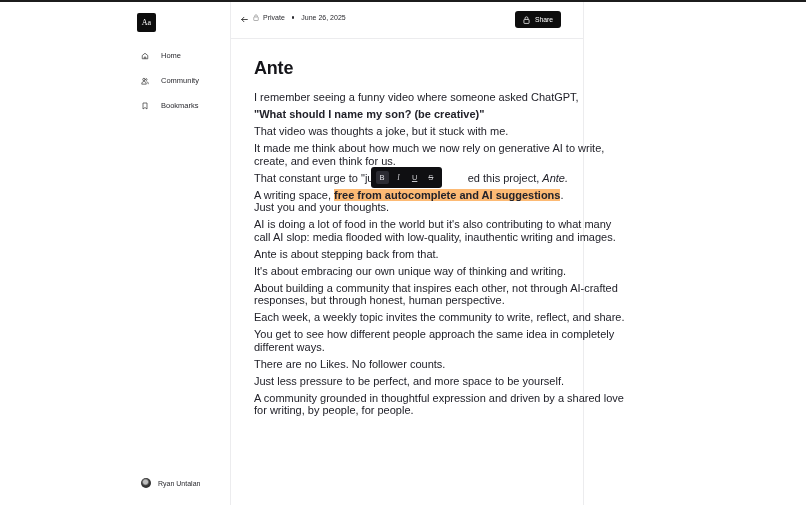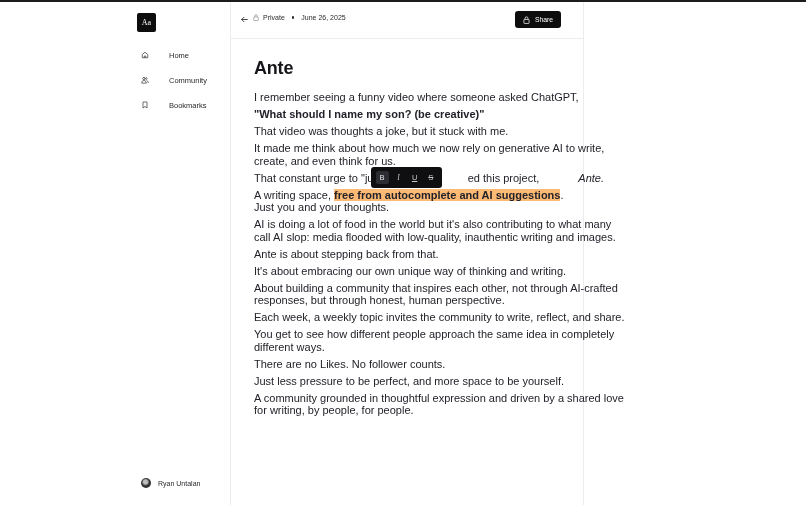--- a/index.html
+++ b/index.html
@@ -5,21 +5,21 @@
   * { box-sizing: border-box; margin: 0; padding: 0; }
   html, body { width: 806px; height: 505px; overflow: hidden; background: #ffffff; }
   body { font-family: "Liberation Sans", "DejaVu Sans", sans-serif; color: #1a1a1f; position: relative; }
 
   .topbar-line { position: absolute; left: 0; top: 0; width: 806px; height: 2px; background: #1c1c1c; }
 
   
   .sidebar { position: absolute; left: 0; top: 2px; width: 230px; height: 503px; }
   .logo { position: absolute; left: 137px; top: 11px; width: 19px; height: 19px; background: #0d0d0d; border-radius: 2px;
           color: #fff; font-family: "Liberation Serif", serif; font-size: 8px; display: flex; align-items: center; justify-content: center; }
-  .nav-item { position: absolute; left: 141px; display: flex; align-items: flex-start; gap: 20px; font-size: 7.5px; color: #2a2a2f; cursor: pointer; }
+  .nav-item { position: absolute; left: 141px; display: flex; align-items: flex-end; gap: 12px; font-size: 7.5px; color: #2a2a2f; cursor: pointer; }
   .nav-item svg { width: 8px; height: 8px; }
   .nav-home { top: 49px; }
   .nav-community { top: 74px; }
   .nav-bookmarks { top: 99px; }
   .user { position: absolute; left: 141px; top: 476px; display: flex; align-items: center; gap: 7px; font-size: 7px; color: #2a2a2f; }
   .avatar { width: 10px; height: 10px; border-radius: 50%; background: radial-gradient(circle at 45% 40%, #bdbdbd 0 25%, #3a3a3a 45%, #1f1f1f 100%); }
 
   .divider-left { position: absolute; left: 230px; top: 2px; width: 1px; height: 503px; background: #ececee; }
   .divider-right { position: absolute; left: 583px; top: 2px; width: 1px; height: 503px; background: #ececee; }
   .header-line { position: absolute; left: 231px; top: 38px; width: 352px; height: 1px; background: #ececee; }
@@ -33,21 +33,21 @@
   .share-btn { position: absolute; left: 284px; top: 9px; width: 46px; height: 17px; background: #0d0d0d; border-radius: 3px;
                color: #fff; font-size: 6.8px; display: flex; align-items: center; justify-content: center; gap: 5px; cursor: pointer; }
   .share-btn svg { width: 7px; height: 8px; }
 
   
   .content { position: absolute; left: 254px; top: 58px; width: 310px; }
   .title { font-size: 18px; font-weight: 700; color: #15151a; line-height: 20px; margin-bottom: 13px; letter-spacing: -0.2px; }
   .p { font-size: 11px; line-height: 12.5px; color: #22222a; margin-bottom: 4.5px; white-space: nowrap; }
   .p.tight { margin-bottom: 0; }
   .bold { font-weight: 700; }
-  .italic { font-style: italic; margin-left: 36px; }
+  .italic { font-style: italic; }
   .hl { background: #fdba74; font-weight: 700; }
   .hidden-gap { display: inline-block; width: 71px; }
 
   
   .bubble { position: absolute; left: 371px; top: 167px; width: 71px; height: 21px; background: #0f0f12; border-radius: 3px;
             display: flex; align-items: center; justify-content: space-around; padding: 0 3px; }
   .tb { width: 13px; height: 13px; border-radius: 2px; display: flex; align-items: center; justify-content: center;
         color: #c8c8cc; font-size: 7.5px; cursor: pointer; }
   .tb.active { background: #2c2c33; color: #e6e6ea; }
   .tb.i { font-style: italic; font-family: "Liberation Serif", serif; }

